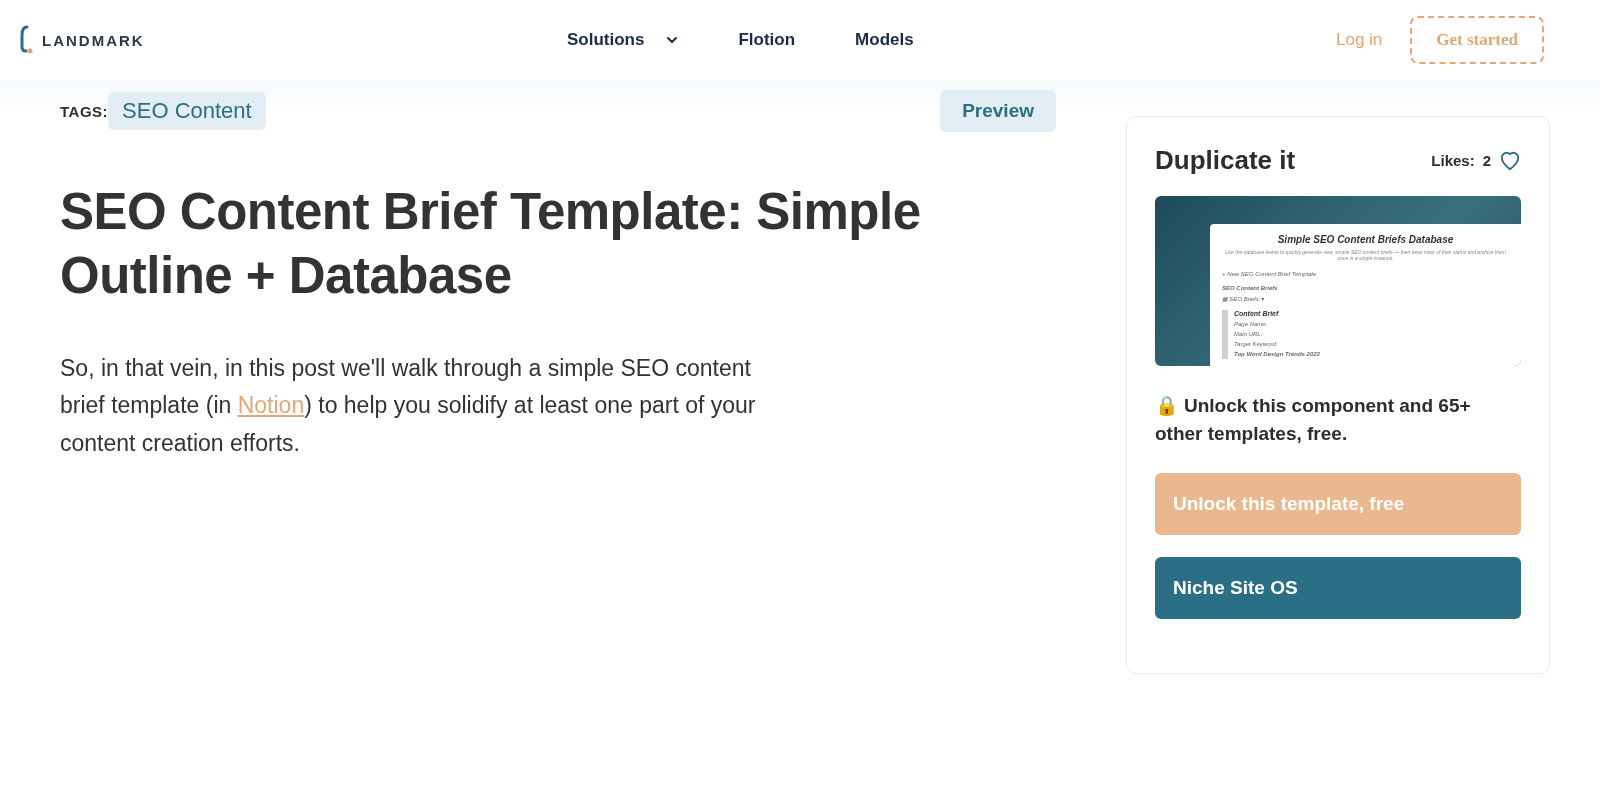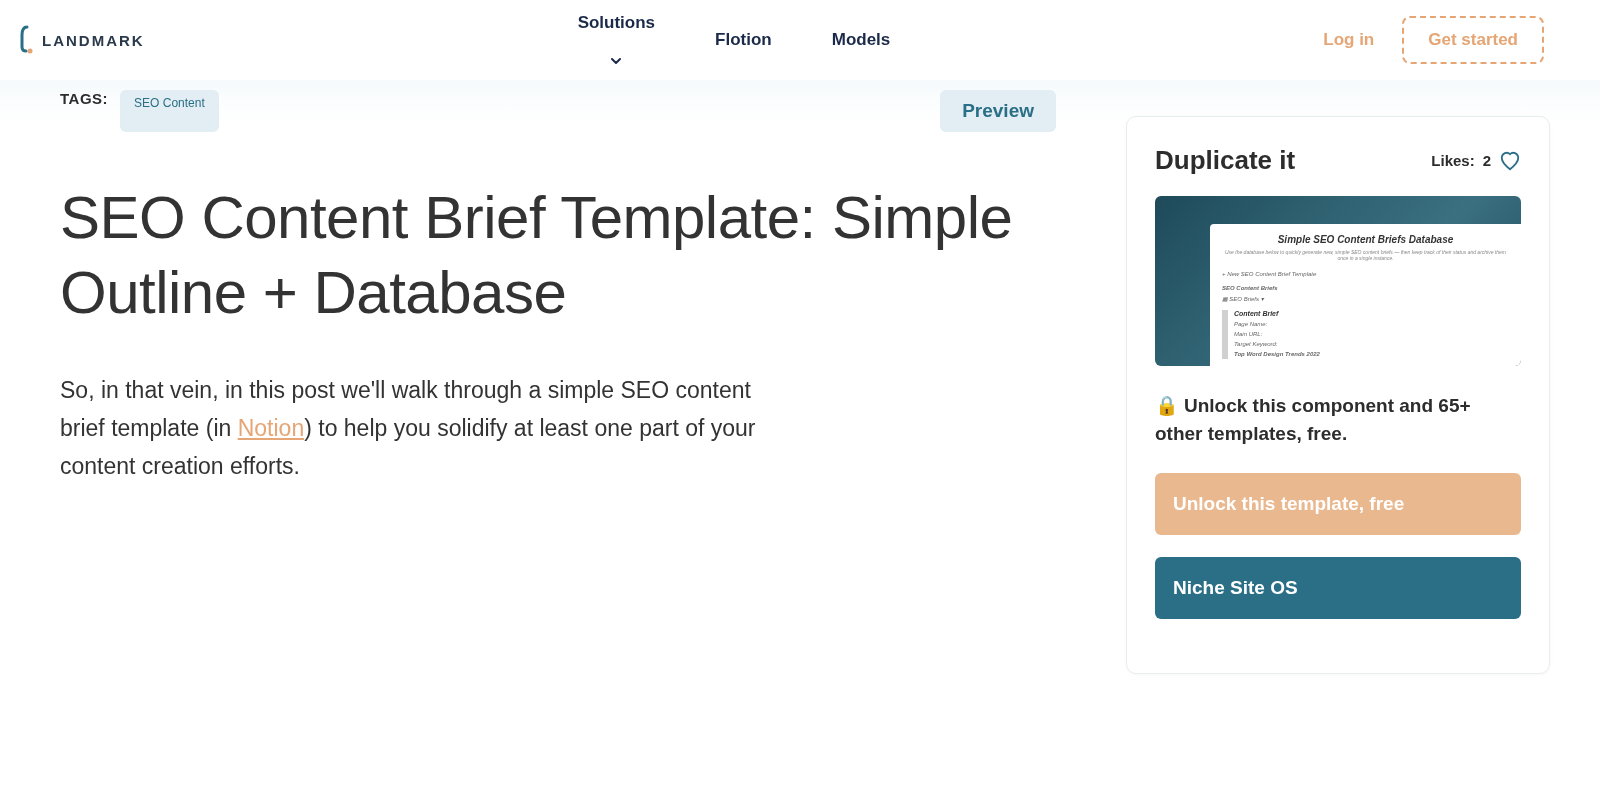--- a/index.html
+++ b/index.html
@@ -40,86 +40,86 @@
     align-items: center;
   }
   .nav-item {
     font-size: 17px;
     font-weight: 600;
     color: #1b2a4a;
     cursor: pointer;
     display: flex;
     align-items: center;
     gap: 22px;
-    flex-direction: column;
   }
   .auth {
     display: flex;
     align-items: center;
     gap: 28px;
   }
   .login {
     color: #e5a574;
-    font-weight: 700;
+    font-weight: 400;
     font-size: 17px;
     cursor: pointer;
   }
   .get-started {
     color: #e5a574;
     font-weight: 700;
     font-size: 17px;
     cursor: pointer;
     border: 2px dashed #e5a574;
     border-radius: 8px;
     padding: 12px 24px;
+    font-family: Liberation Serif, serif;
   }
   .body-wrap {
     background: linear-gradient(180deg, #f6fafc 0%, #ffffff 40px);
     padding: 0 0 0 60px;
     display: flex;
     gap: 40px;
   }
   .main {
     flex: 1;
     max-width: 1060px;
   }
   .tags-row {
     display: flex;
-    gap: 12px;
+    align-items: center;
     padding: 10px 0 18px 0;
   }
   .tags-label {
     font-weight: 800;
     font-size: 15px;
     letter-spacing: 0.5px;
     color: #2d2d2d;
   }
   .tag {
     background: #e2eef3;
     color: #2b6f86;
     font-weight: 500;
-    font-size: 12px;
+    font-size: 22px;
     padding: 6px 14px;
     border-radius: 6px;
     cursor: pointer;
   }
   .preview-btn {
     margin-left: auto;
     background: #e2eef3;
     color: #2b6f86;
     font-weight: 700;
     font-size: 19px;
     padding: 10px 22px;
     border-radius: 6px;
     cursor: pointer;
     margin-right: 30px;
   }
   h1 {
-    font-size: 60px;
-    font-weight: 400;
+    font-size: 51px;
+    font-weight: 700;
     color: #333333;
     line-height: 1.25;
     margin: 30px 0 42px 0;
     letter-spacing: -0.5px;
   }
   .para {
     font-size: 23px;
     line-height: 1.65;
     color: #333333;
     margin-bottom: 34px;

